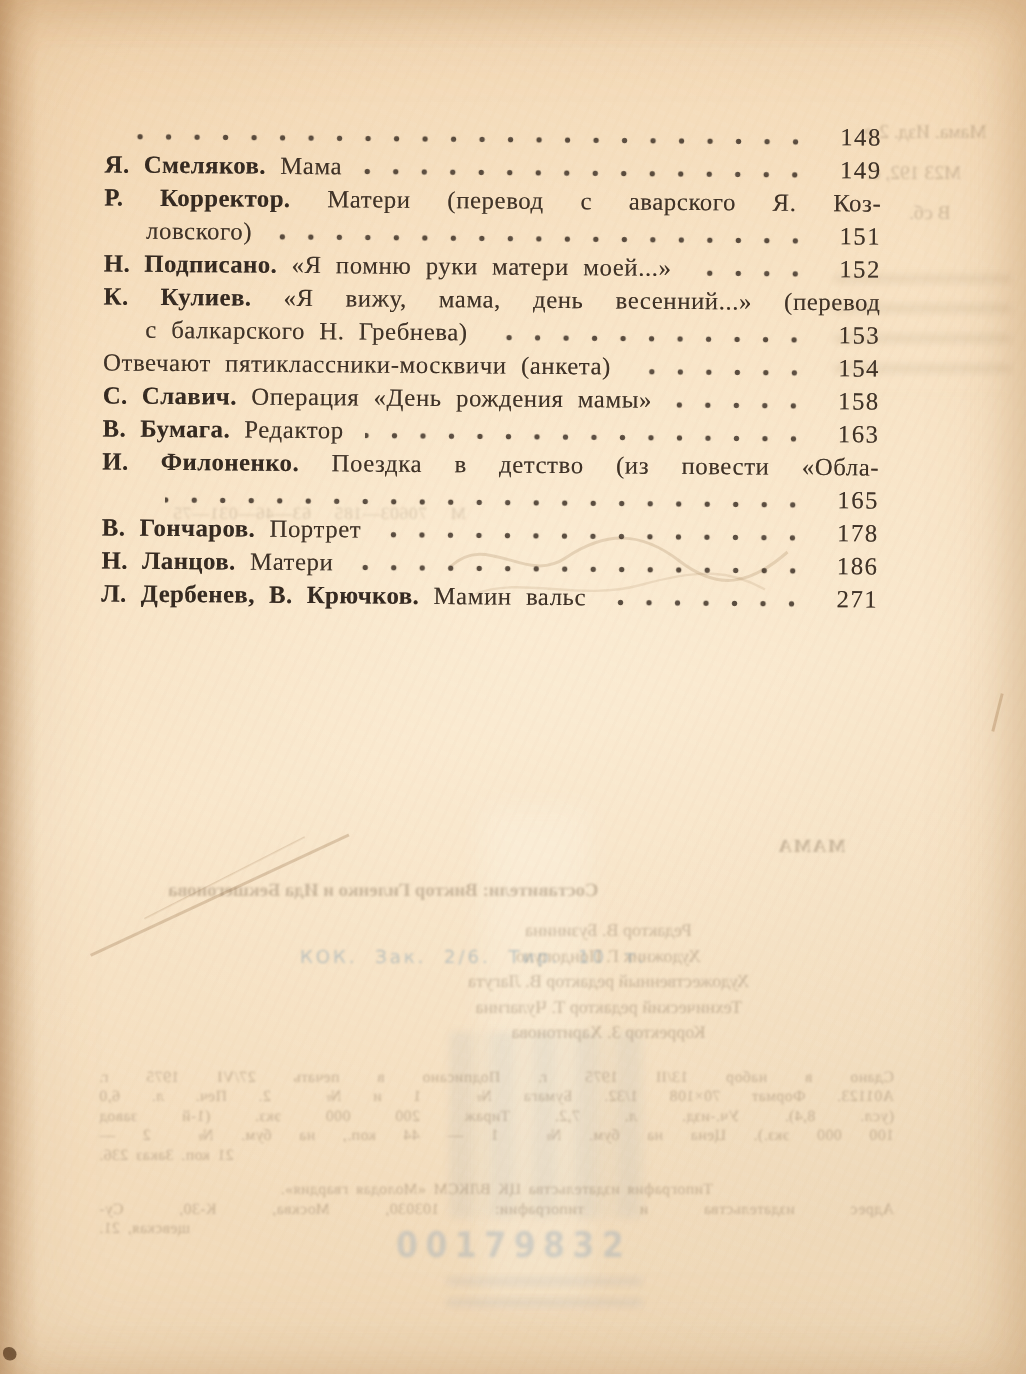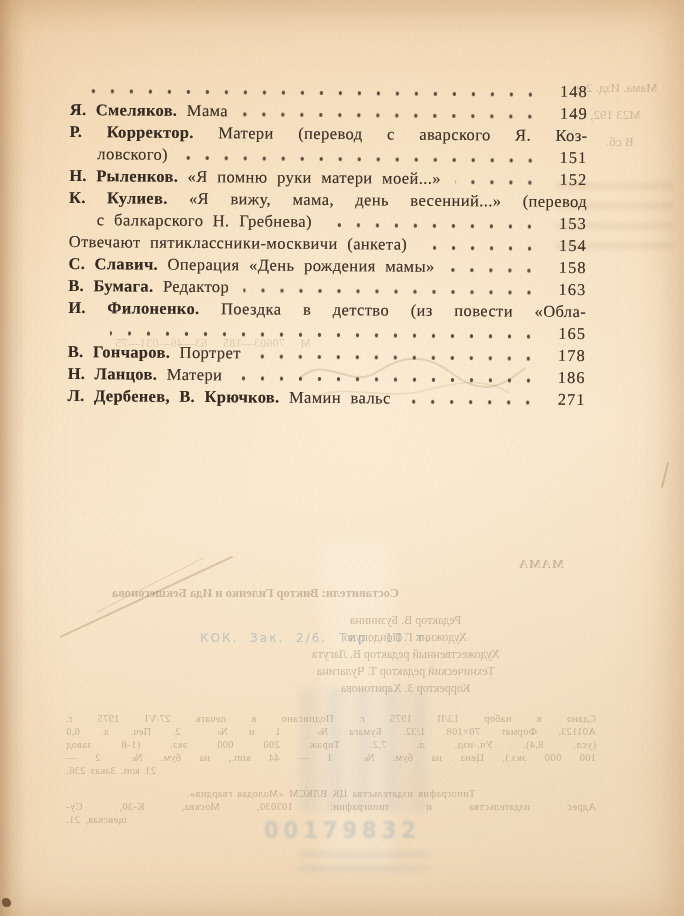--- a/index.html
+++ b/index.html
@@ -116,21 +116,21 @@
       </div>
       <div class="line fill">
         <span class="head"><b>Р. Корректор.</b> <span class="t">Матери (перевод с аварского Я. Коз-</span></span>
       </div>
       <div class="line indent haspage">
         <span class="head"><span class="t">ловского)</span></span>
         <span class="leader"></span>
         <span class="pg">151</span>
       </div>
       <div class="line haspage">
-        <span class="head"><b>Н. Рыленков.</b> <span class="t">«Я помню руки матери моей...»</span></span>
+        <span class="head"><b>Н. Подписано.</b> <span class="t">«Я помню руки матери моей...»</span></span>
         <span class="leader"></span>
         <span class="pg">152</span>
       </div>
       <div class="line fill">
         <span class="head"><b>К. Кулиев.</b> <span class="t">«Я вижу, мама, день весенний...» (перевод</span></span>
       </div>
       <div class="line indent haspage">
         <span class="head"><span class="t">с балкарского Н. Гребнева)</span></span>
         <span class="leader"></span>
         <span class="pg">153</span>

